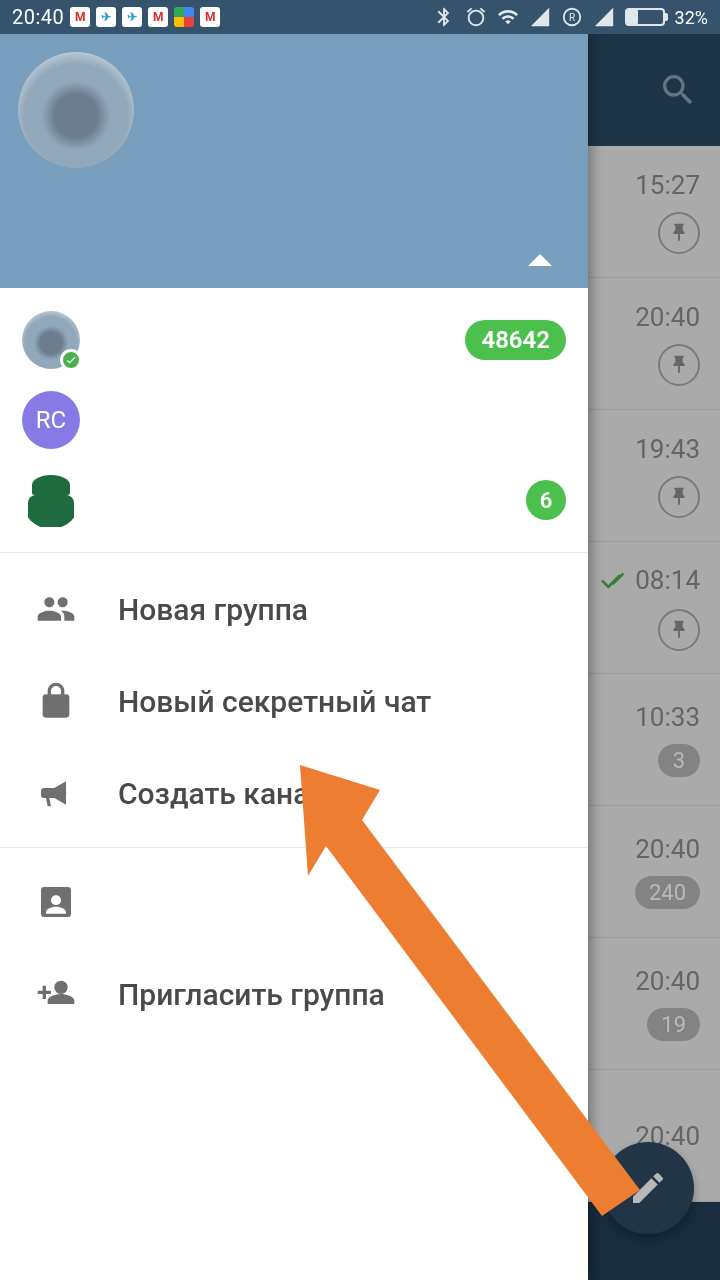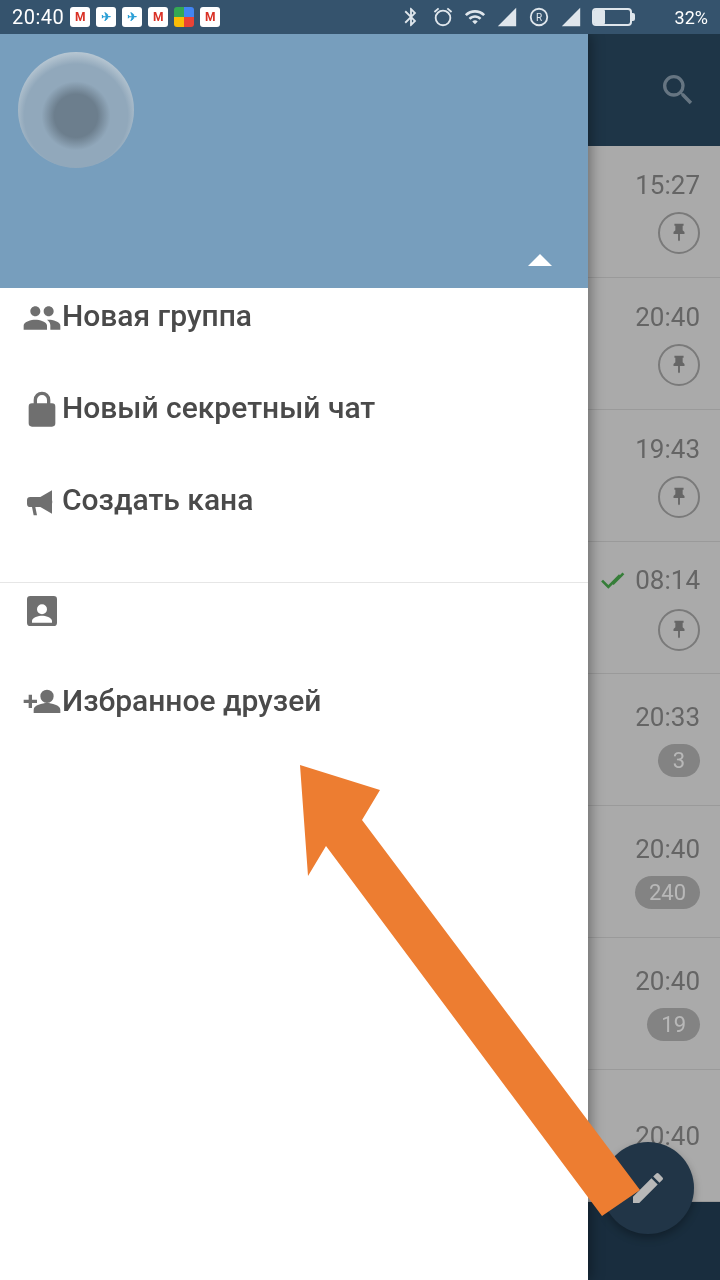--- a/index.html
+++ b/index.html
@@ -23,21 +23,21 @@
   .status-left .time { font-weight:400; letter-spacing:0.5px; color:#fff; }
   .mini-ic { width:20px; height:20px; display:flex; align-items:center; justify-content:center; border-radius:3px; font-size:12px; font-weight:700; }
   .m-gmail { background:#fff; color:#d93025; }
   .m-tg { background:#fff; color:#2a9fd6; }
   .m-g { background:#fff; background: conic-gradient(#4285f4 0 25%, #ea4335 25% 50%, #fbbc05 50% 75%, #34a853 75% 100%); color:transparent; }
   .status-right { margin-left:auto; display:flex; align-items:center; gap:10px; }
   .sr-icon { width:22px; height:22px; fill:#dfe6ec; }
   .battery { width:40px; height:18px; border:2px solid #dfe6ec; border-radius:4px; position:relative; }
   .battery::after { content:""; position:absolute; right:-5px; top:3px; width:3px; height:8px; background:#dfe6ec; border-radius:0 2px 2px 0;}
   .battery-level { height:100%; background:#dfe6ec; border-radius:1px; }
-  .batt-pct { color:#fff; font-size:18px;margin-left:33px; }
+  .batt-pct { color:#fff; font-size:18px; }
 
   
   .bg-app {
     position:absolute; inset:0; padding-top:34px;
     background:#233f56;
   }
   .bg-header {
     height:112px; background:#2a4a63; display:flex; align-items:center; justify-content:flex-end;
     padding-right:22px;
   }
@@ -81,21 +81,21 @@
   .av.rc { background:#887ae6; color:#fff; display:flex; align-items:center; justify-content:center; font-size:24px; font-weight:400;}
   .av.spy { background:#fff; position:relative; overflow:hidden;}
   .av.spy .body{position:absolute;bottom:2px;left:6px;width:46px;height:32px;background:#1f6a3e;border-radius:8px 8px 0 0;}
   .av.spy .hat{position:absolute;top:4px;left:10px;width:38px;height:20px;background:#1f6a3e;border-radius:50% 50% 10% 10%;}
   .acct-row .spacer { flex:1; }
   .badge-green { background:#4cc04c; color:#fff; font-size:24px; font-weight:600; border-radius:22px; padding:6px 16px; }
   .badge-circle { background:#4cc04c; color:#fff; font-size:22px; font-weight:600; border-radius:50%; width:40px; height:40px; display:flex;align-items:center;justify-content:center;}
 
   .menu { padding: 10px 0; }
   .menu hr { border:none; border-top:1px solid #e6e6e6; margin:8px 0;}
-  .menu-item { display:flex; padding: 0 22px; height:92px; }
+  .menu-item { display:flex; align-items:center; padding: 0 36px; height:92px; gap:42px; }
   .menu-item .ic { width:40px; height:40px; fill:#6f6f6f; flex-shrink:0;}
   .menu-item .lbl { font-size:30px; color:#4a4a4a; font-weight:500; }
 
   
   .arrow-svg { position:absolute; left:0; top:0; width:720px; height:1280px; z-index:40; pointer-events:none;}
 
 </style>
 </head>
 <body>
 
@@ -145,21 +145,21 @@
           <div class="t">08:14</div>
         </div>
         <div class="pin-badge">
           <svg viewBox="0 0 24 24">
             <path d="M16 9V4h1V2H7v2h1v5l-2 2v2h5v7l1 1 1-1v-7h5v-2l-2-2z"></path>
           </svg>
         </div>
       </div>
       <div class="bg-chat">
         <div class="row1">
-          <div class="t">20:33</div>
+          <div class="t">10:33</div>
         </div>
         <div class="count-badge">3</div>
       </div>
       <div class="bg-chat">
         <div class="row1">
           <div class="t">20:40</div>
         </div>
         <div class="count-badge">240</div>
       </div>
       <div class="bg-chat">
@@ -182,20 +182,45 @@
 </div>
 
 <div class="dim"></div>
 
 <div class="drawer">
   <div class="drawer-header">
     <div class="avatar-big"></div>
     <div class="chev"></div>
   </div>
 
+  <div class="accounts">
+    <div class="acct-row">
+      <div class="av small-blur">
+        <div class="online">
+            <svg viewBox="0 0 24 24">
+              <path d="M9 16.17L4.83 12 3.41 13.41 9 19 21 7l-1.41-1.41z"></path>
+            </svg>
+          </div>
+      </div>
+      <div class="spacer"></div>
+      <div class="badge-green">48642</div>
+    </div>
+    <div class="acct-row">
+      <div class="av rc">RC</div>
+      <div class="spacer"></div>
+    </div>
+    <div class="acct-row">
+      <div class="av spy">
+          <div class="hat"></div>
+          <div class="body"></div>
+        </div>
+      <div class="spacer"></div>
+      <div class="badge-circle">6</div>
+    </div>
+  </div>
 
   <div class="menu">
     <div class="menu-item">
       <svg class="ic" viewBox="0 0 24 24">
           <path d="M16 11c1.66 0 3-1.34 3-3s-1.34-3-3-3-3 1.34-3 3 1.34 3 3 3zM8 11c1.66 0 3-1.34 3-3S9.66 5 8 5 5 6.34 5 8s1.34 3 3 3zm0 2c-2.33 0-7 1.17-7 3.5V19h14v-2.5C15 14.17 10.33 13 8 13zm8 0c-.29 0-.62.02-.97.05C16.19 13.89 17 15.02 17 16.5V19h6v-2.5c0-2.33-4.67-3.5-7-3.5z"></path>
         </svg>
       <span class="lbl">Новая группа</span>
     </div>
     <div class="menu-item">
       <svg class="ic" viewBox="0 0 24 24">
@@ -212,21 +237,21 @@
     <hr>
     <div class="menu-item">
       <svg class="ic" viewBox="0 0 24 24">
           <path d="M3 5v14a2 2 0 002 2h14a2 2 0 002-2V5a2 2 0 00-2-2H5a2 2 0 00-2 2zm9 3a3 3 0 110 6 3 3 0 010-6zm-6 10c0-2 4-3.1 6-3.1s6 1.1 6 3.1v1H6v-1z"></path>
         </svg>
     </div>
     <div class="menu-item">
       <svg class="ic" viewBox="0 0 24 24">
           <path d="M15 12a4 4 0 100-8 4 4 0 000 8zm-9-2V7H4v3H1v2h3v3h2v-3h3v-2H6zm9 2c-2.67 0-8 1.34-8 4v2h16v-2c0-2.66-5.33-4-8-4z"></path>
         </svg>
-      <span class="lbl">Избранное друзей</span>
+      <span class="lbl">Пригласить группа</span>
     </div>
   </div>
 </div>
 
 <div class="status-bar">
   <div class="status-left">
     <span class="time">20:40</span>
     <span class="mini-ic m-gmail">M</span>
     <span class="mini-ic m-tg">✈</span>
     <span class="mini-ic m-tg">✈</span>

